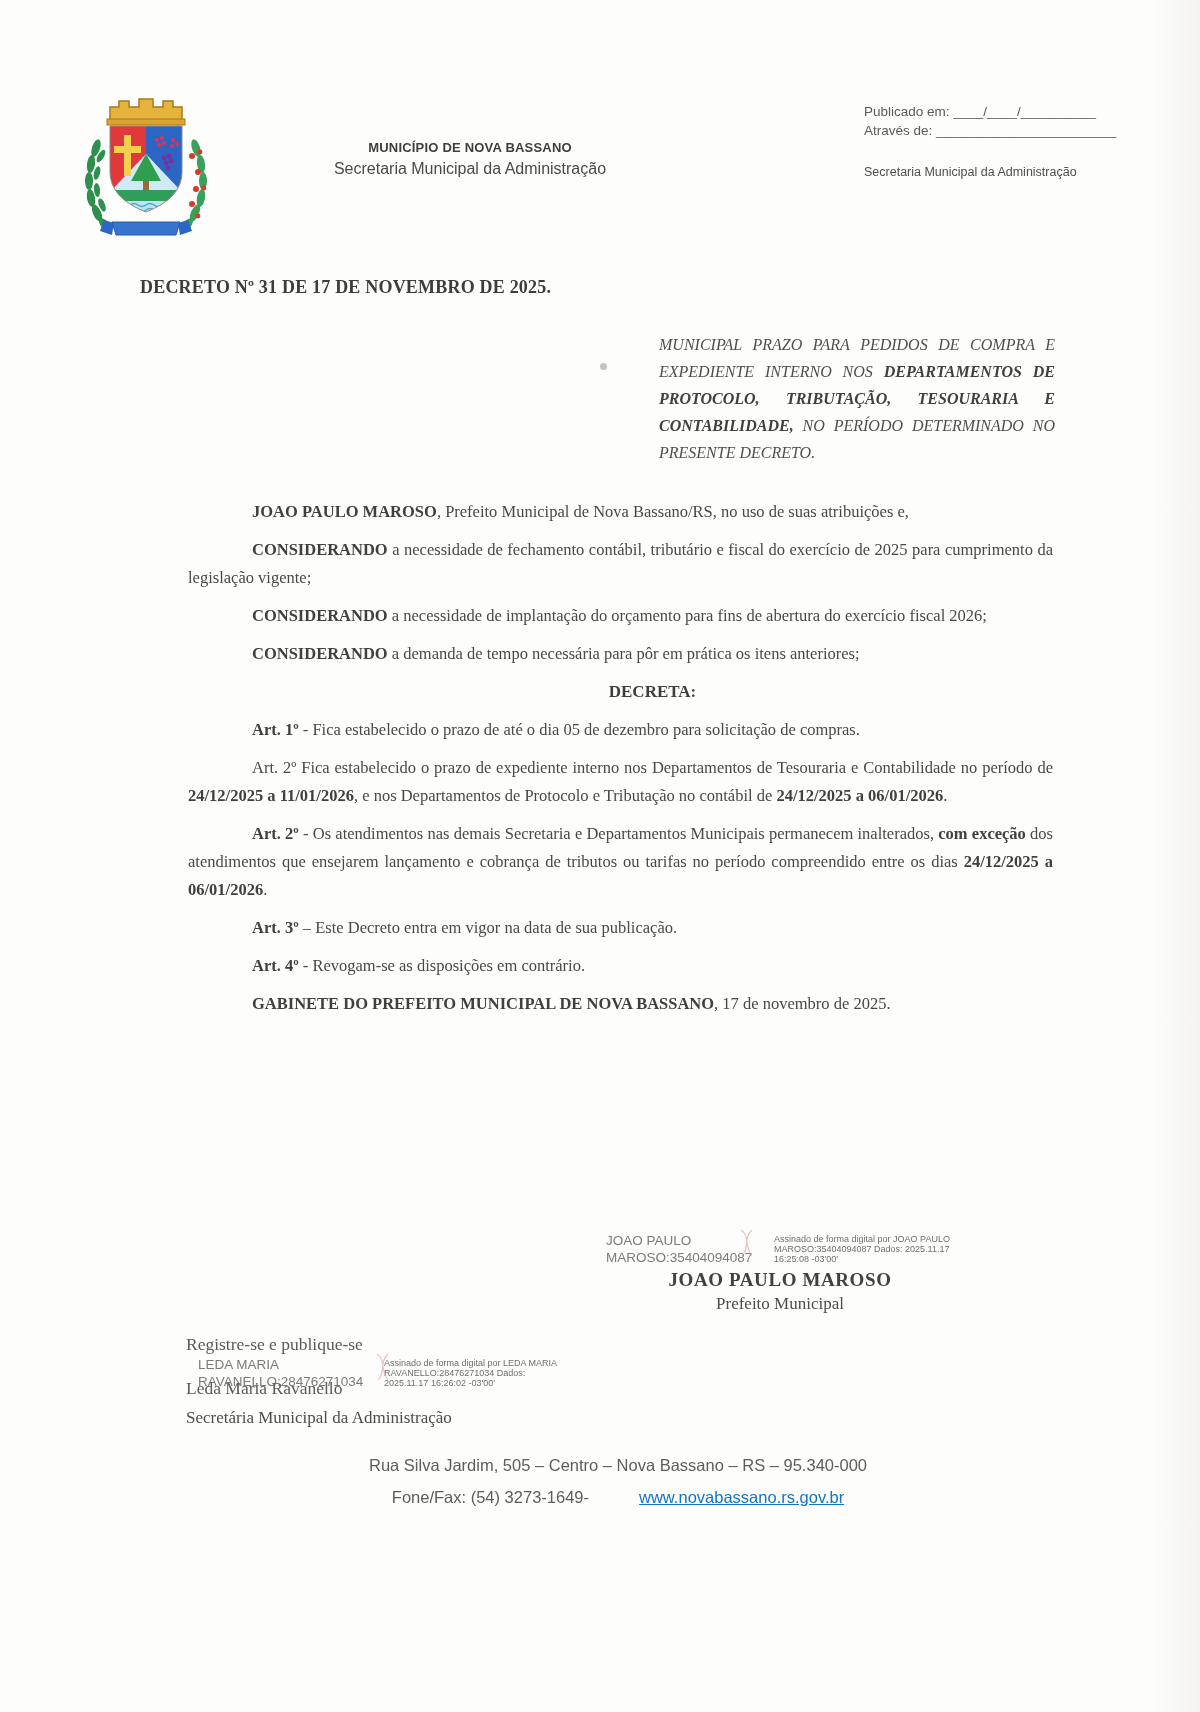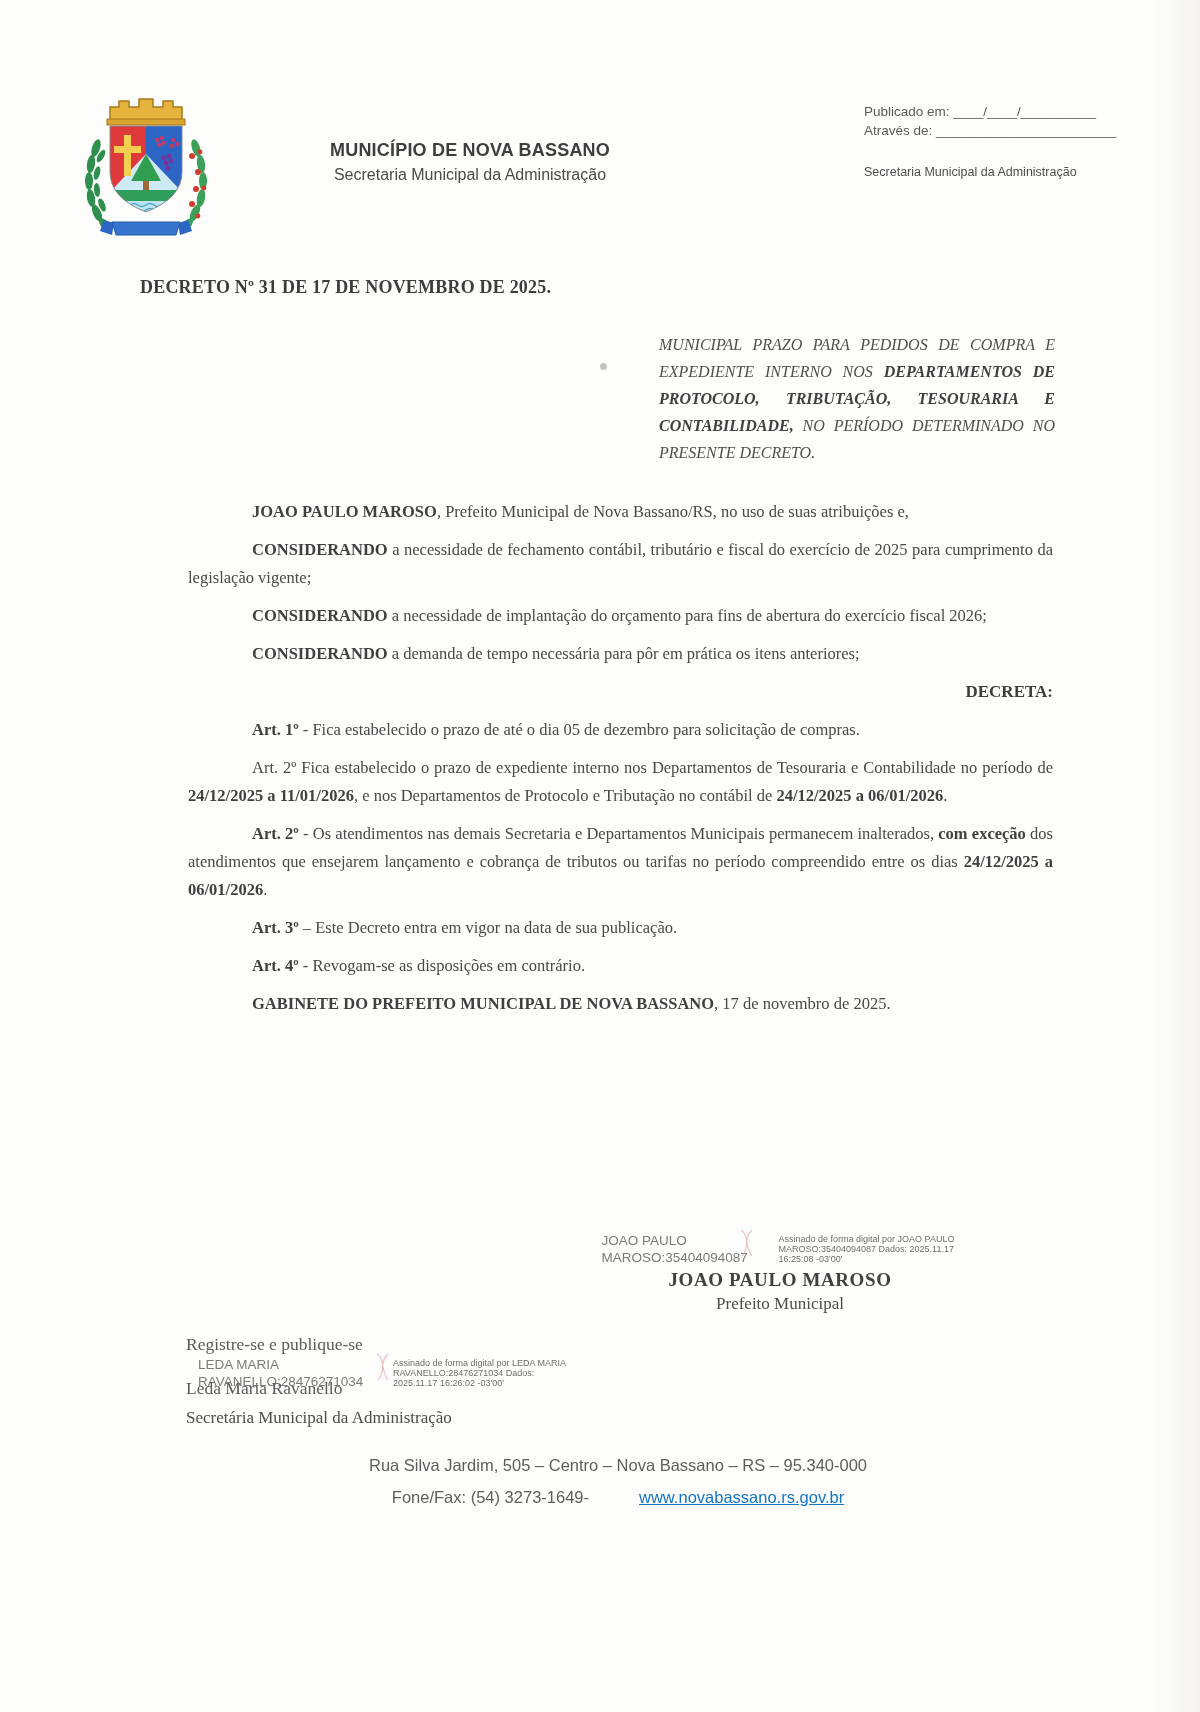--- a/index.html
+++ b/index.html
@@ -5,45 +5,45 @@
   html,body{margin:0;padding:0;background:#e9e9e9;}
   .page{
     position:relative;width:1200px;height:1712px;margin:0 auto;
     background:linear-gradient(90deg,#fdfdfb 0%,#fdfdfb 96%,#f4f3ef 100%);
     font-family:"Liberation Serif",serif;color:#4a4a4a;overflow:hidden;
   }
   
   .crest{position:absolute;left:80px;top:90px;}
   .header-center{position:absolute;left:258px;top:140px;width:424px;text-align:center;
     font-family:"Liberation Sans",sans-serif;}
-  .header-center .muni{font-size:18px;font-weight:bold;color:#3e3e3e;letter-spacing:.2px;}
+  .header-center .muni{font-size:13px;font-weight:bold;color:#3e3e3e;letter-spacing:.2px;}
   .header-center .dept{font-size:16px;color:#4a4a4a;margin-top:5px;}
   .pub{position:absolute;left:864px;top:104px;width:280px;
     font-family:"Liberation Sans",sans-serif;font-size:13.5px;color:#5a5a5a;}
   .pub .row2{margin-top:4px;}
   .pub .side-dept{margin-top:27px;font-size:12.5px;color:#4e4e4e;}
   
   .title{position:absolute;left:140px;right:0;top:277px;text-align:left;
     font-size:18px;font-weight:bold;color:#3c3c3c;letter-spacing:.2px;}
   .ementa{position:absolute;left:659px;top:331px;width:396px;font-style:italic;
     font-size:16px;line-height:27px;text-align:justify;color:#4f4f4f;}
   .ementa .b{font-weight:bold;}
   .speck{position:absolute;left:600px;top:363px;width:7px;height:7px;border-radius:50%;
     background:#949494;opacity:.55;filter:blur(.5px);}
   
   .content{position:absolute;left:188px;top:498px;width:865px;
     font-size:16.5px;line-height:28px;text-align:justify;color:#484848;}
   .content p{margin:0 0 10px 0;text-indent:64px;}
   .lead{font-weight:bold;color:#404040;}
   .b{font-weight:bold;color:#404040;}
-  .decreta{margin:22px 0 26px 0;text-align:right;font-weight:bold;text-indent:0;
+  .decreta{margin:22px 0 26px 0;text-align:center;font-weight:bold;text-indent:0;
     font-size:17px;color:#3e3e3e;}
   .closing{margin-top:34px;margin-bottom:0;}
   
-  .stamp{display:flex;gap:15px;text-align:left;font-family:"Liberation Sans",sans-serif;
+  .stamp{display:flex;gap:6px;text-align:left;font-family:"Liberation Sans",sans-serif;
     position:relative;}
   .stamp .sname{width:162px;font-size:13.5px;line-height:17px;color:#7b7b7b;}
   .stamp .sdetails{width:180px;font-size:9px;line-height:10px;color:#6e6e6e;padding-top:2px;}
   .flourish{position:absolute;left:158px;top:-4px;width:18px;height:30px;opacity:.6;}
   .sig-mayor{position:absolute;left:580px;top:1232px;width:400px;text-align:center;}
   .sig-mayor .stamp{justify-content:center;}
   .sig-mayor .name{margin-top:3px;font-size:19px;font-weight:bold;color:#414141;letter-spacing:.6px;}
   .sig-mayor .role{font-size:17px;margin-top:3px;color:#4c4c4c;}
   .register{position:absolute;left:186px;top:1334px;width:480px;}
   .register .instruction{font-size:17.5px;color:#5a5a5a;}

